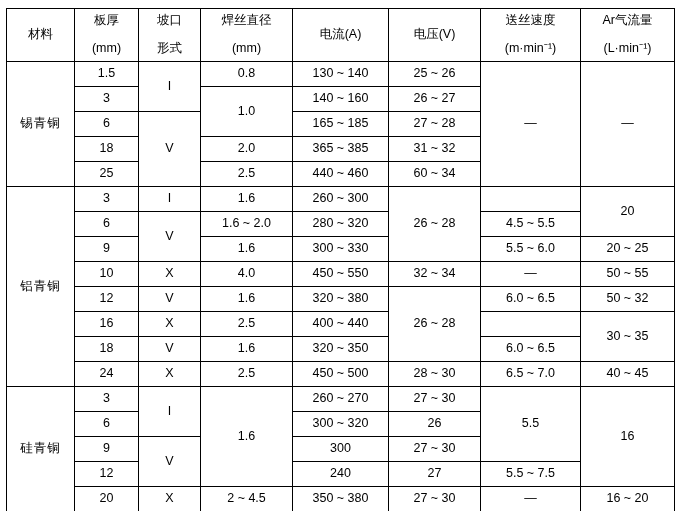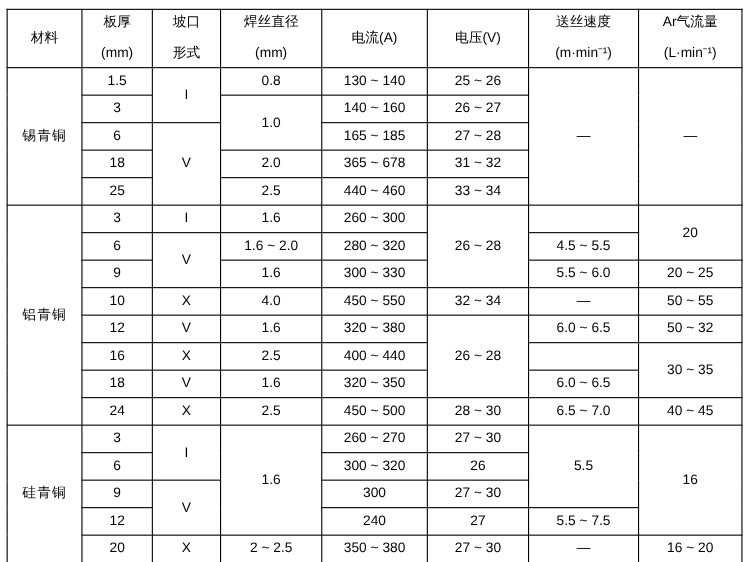--- a/index.html
+++ b/index.html
@@ -131,28 +131,28 @@
       </tr>
       <tr>
         <td>6</td>
         <td rowspan="3">V</td>
         <td>165 ~ 185</td>
         <td>27 ~ 28</td>
       </tr>
       <tr>
         <td>18</td>
         <td>2.0</td>
-        <td>365 ~ 678</td>
+        <td>365 ~ 385</td>
         <td>31 ~ 32</td>
       </tr>
       <tr>
         <td>25</td>
         <td>2.5</td>
         <td>440 ~ 460</td>
-        <td>33 ~ 34</td>
+        <td>60 ~ 34</td>
       </tr>
 
       <tr>
         <td class="mat-cell" rowspan="8">
           <span>铝青铜</span>
         </td>
         <td>3</td>
         <td>I</td>
         <td>1.6</td>
         <td>260 ~ 300</td>
@@ -242,21 +242,21 @@
       </tr>
       <tr>
         <td>12</td>
         <td>240</td>
         <td>27</td>
         <td>5.5 ~ 7.5</td>
       </tr>
       <tr>
         <td>20</td>
         <td>X</td>
-        <td>2 ~ 2.5</td>
+        <td>2 ~ 4.5</td>
         <td>350 ~ 380</td>
         <td>27 ~ 30</td>
         <td class="dash">—</td>
         <td>16 ~ 20</td>
       </tr>
 
     </tbody>
   </table>
 </div>
 

